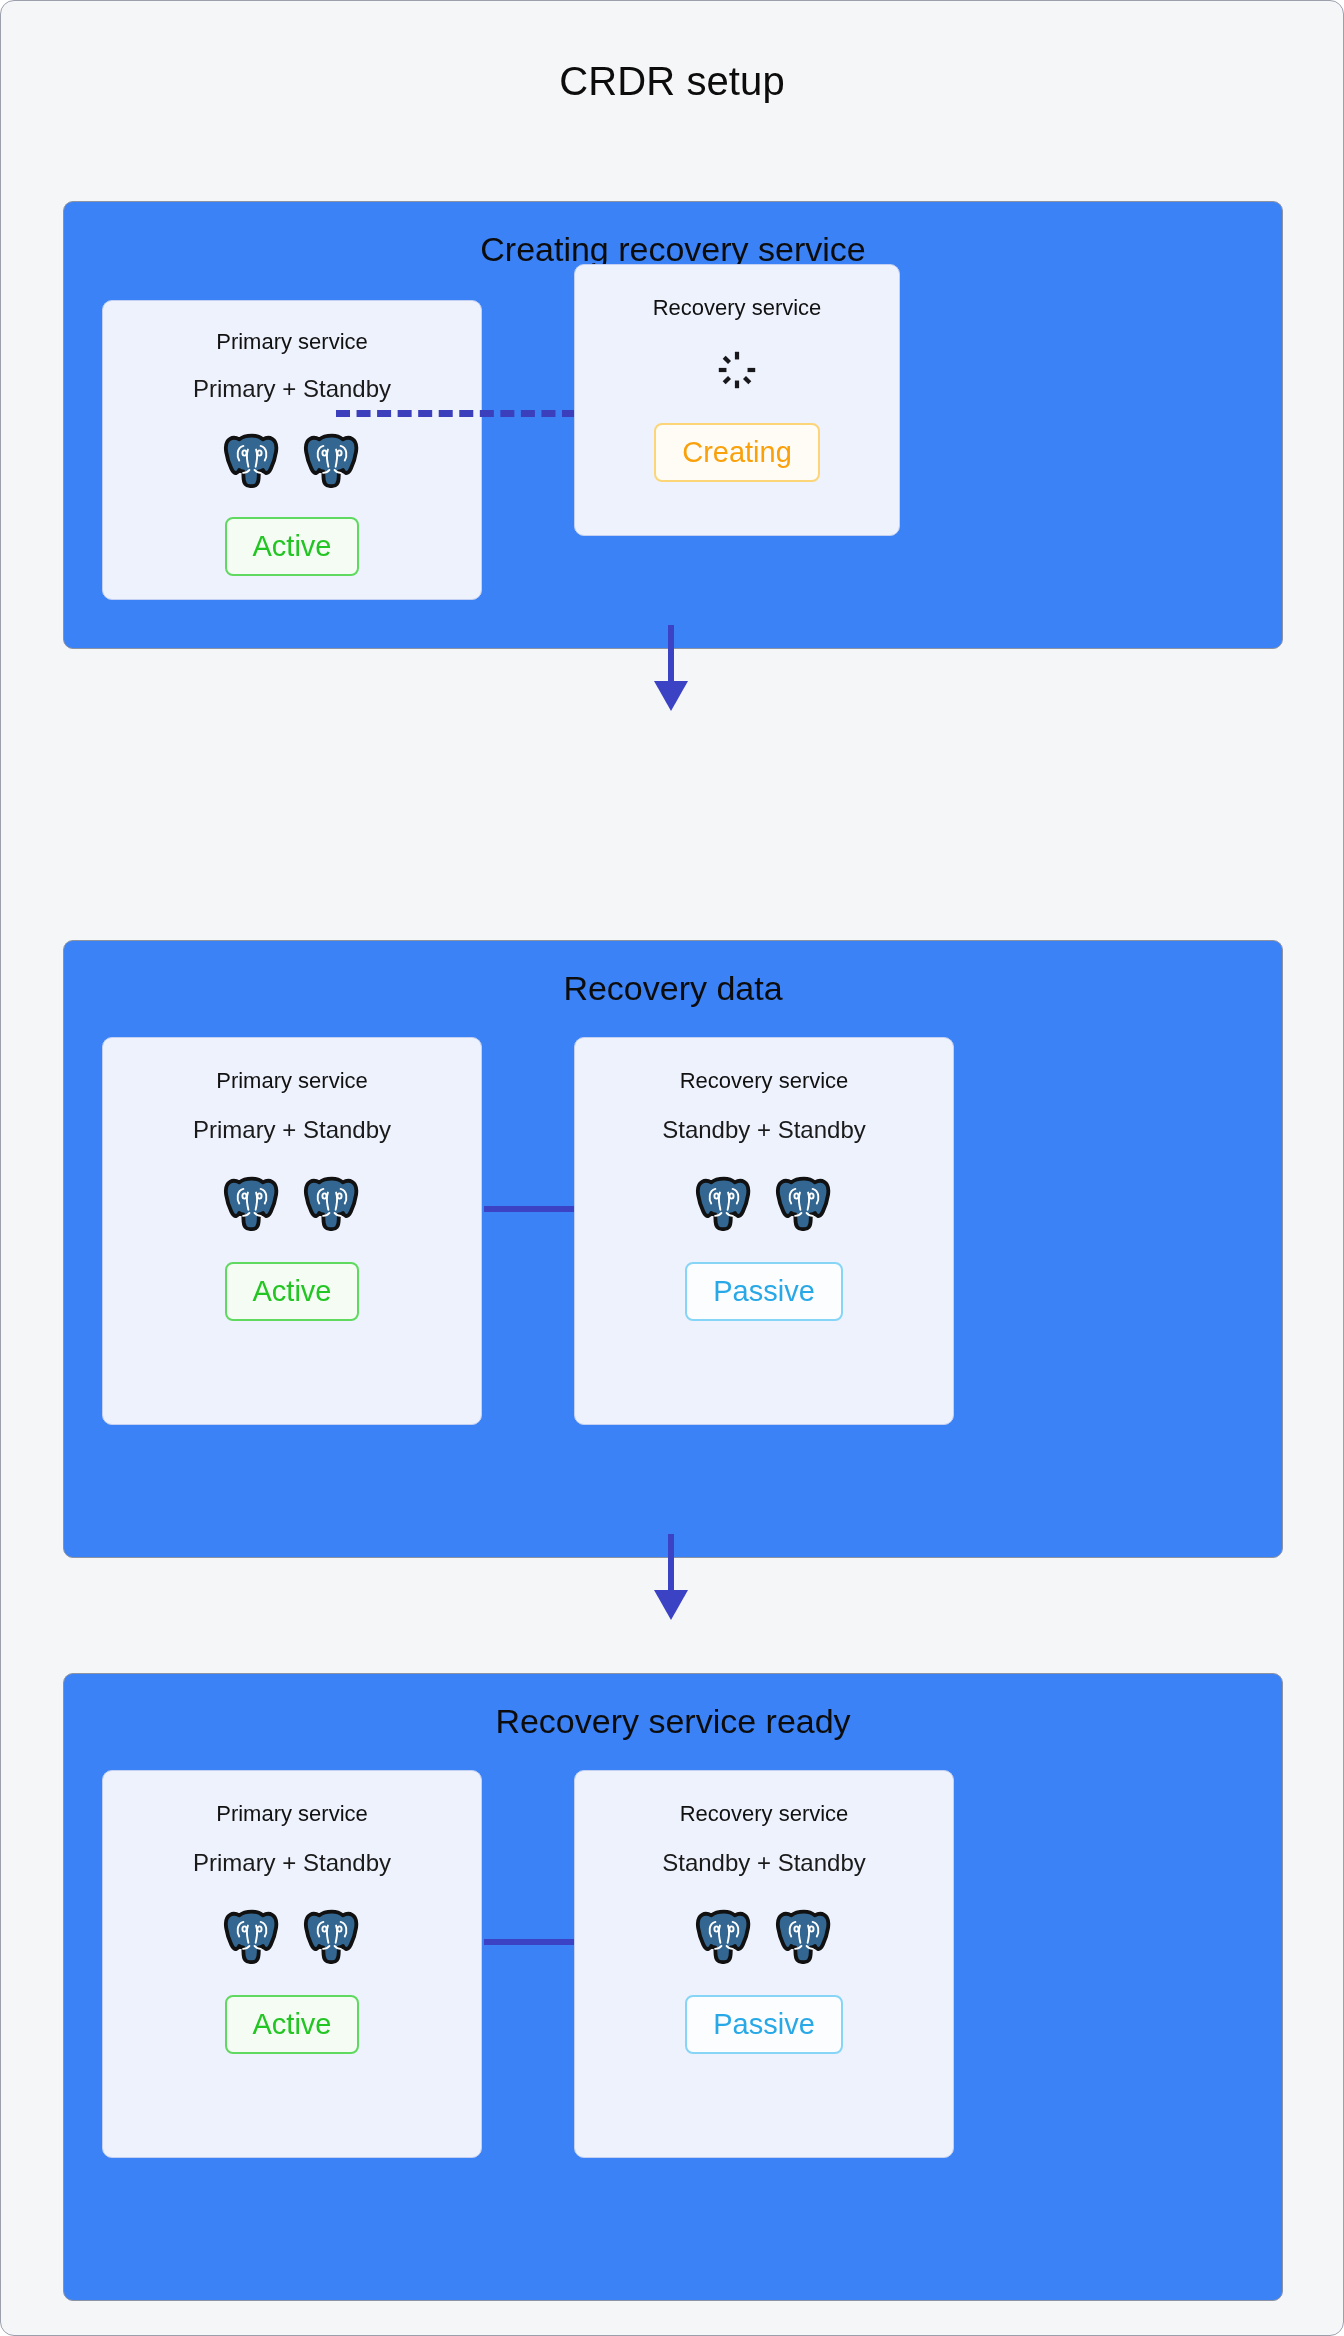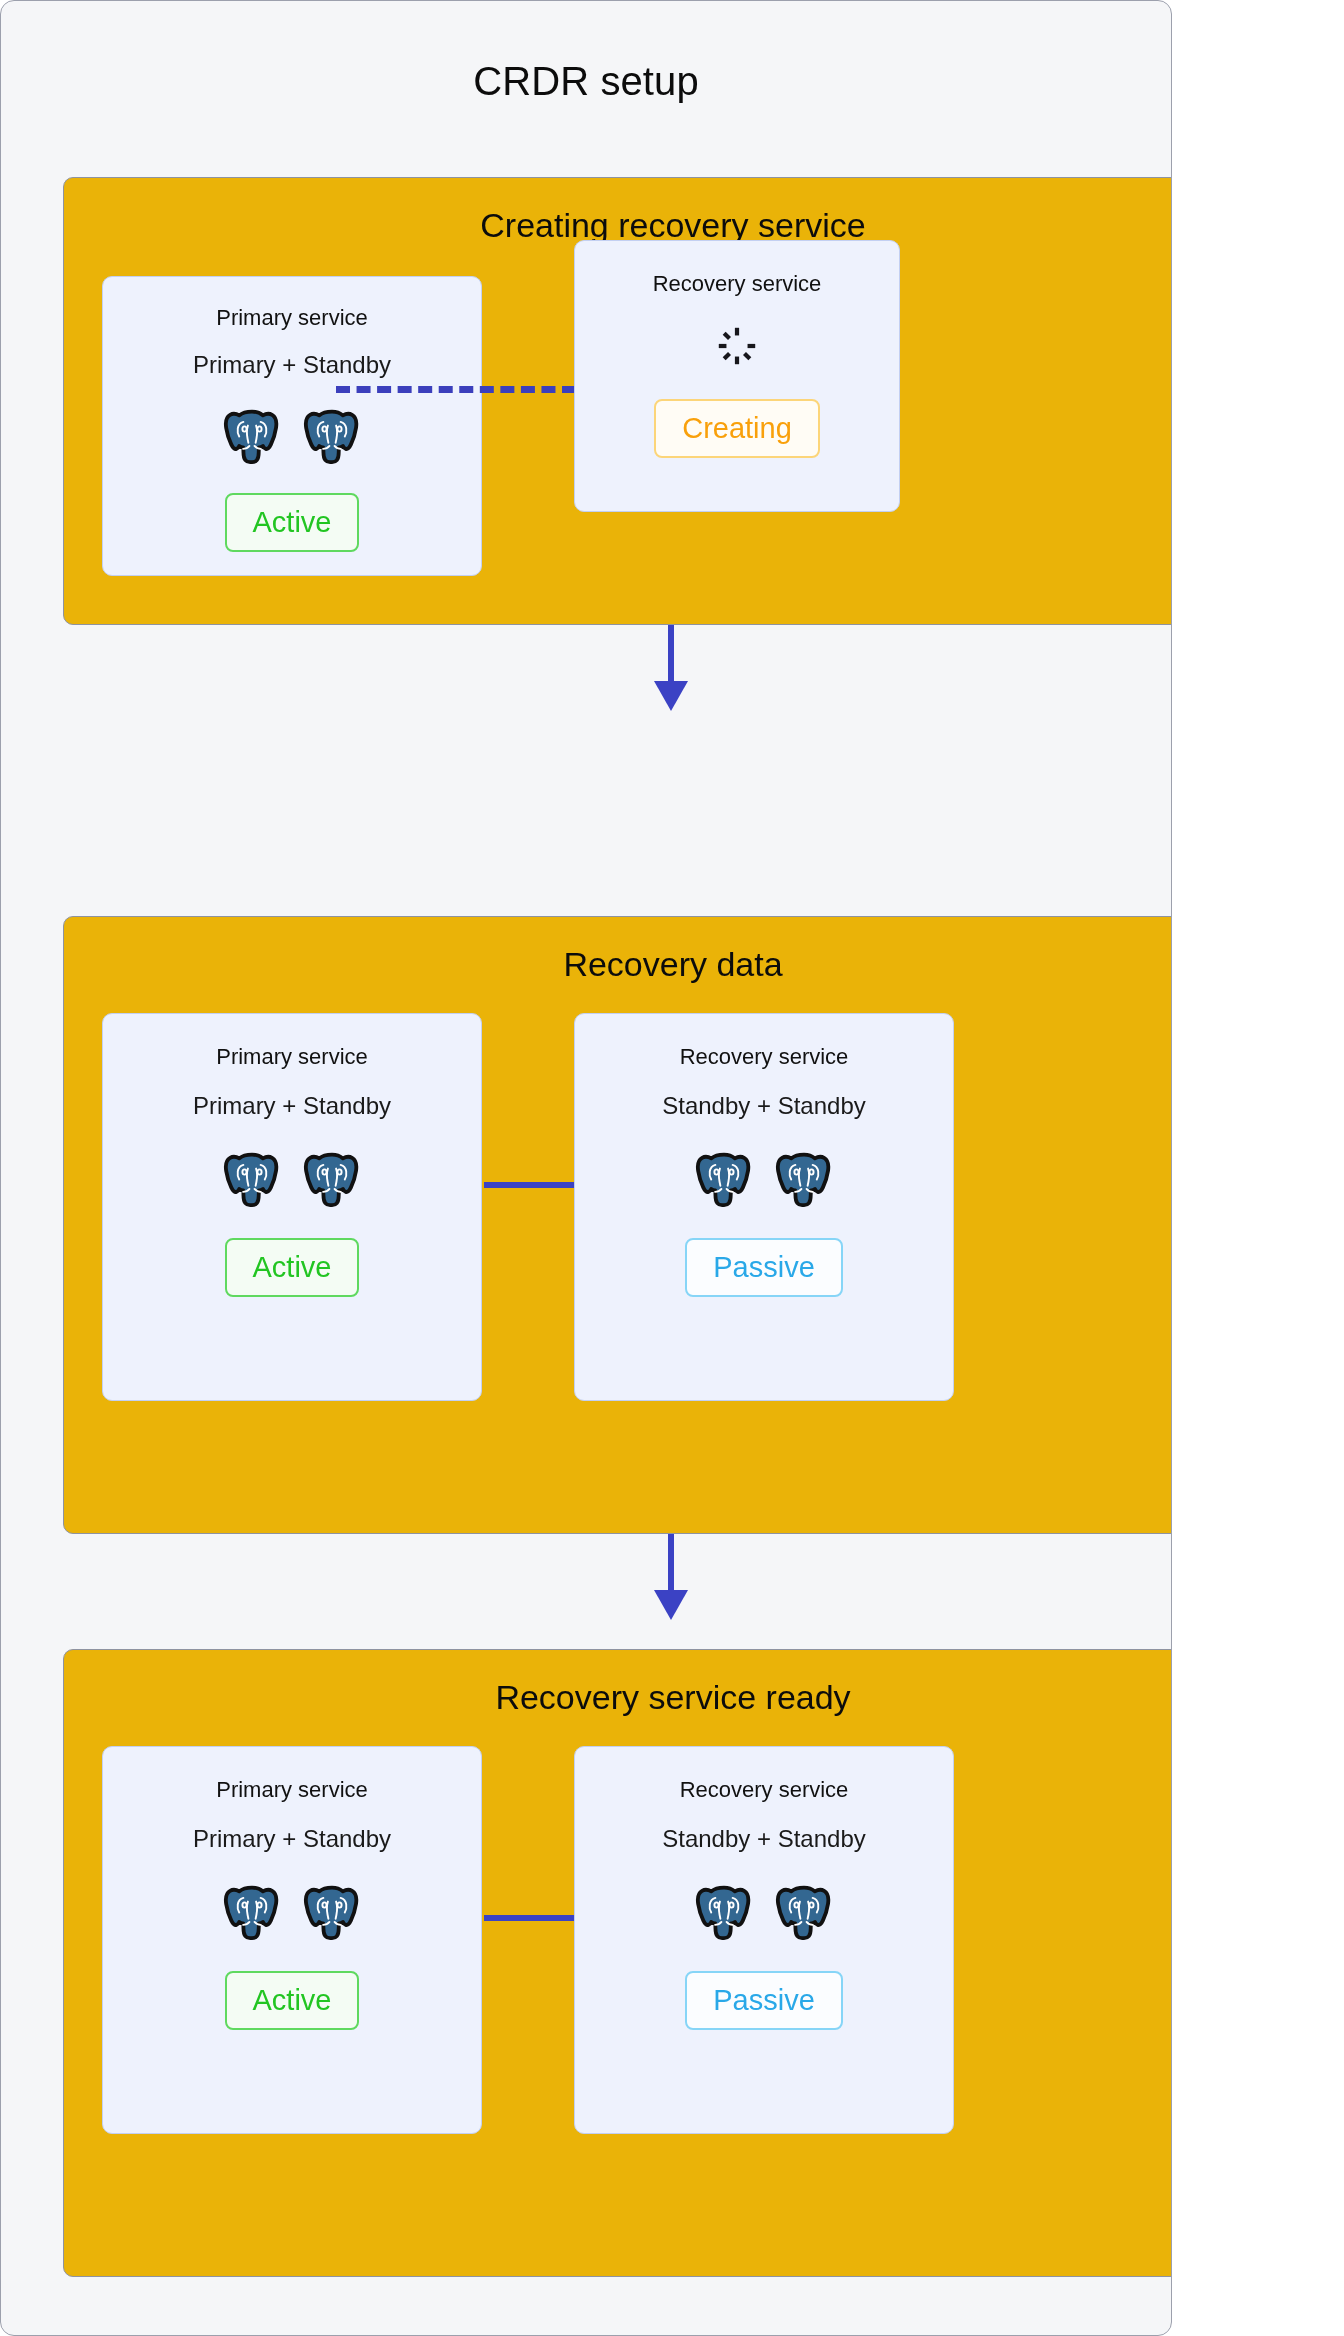--- a/index.html
+++ b/index.html
@@ -7,21 +7,21 @@
 
   html, body {
     width: 1344px;
     height: 2336px;
     background: #ffffff;
     font-family: "Liberation Sans", "DejaVu Sans", sans-serif;
   }
 
   #canvas {
     position: relative;
-    width: 1172px;
+    width: 1344px;
     height: 2336px;
     background: #f5f6f8;
     border: 1.5px solid #9ca0ad;
     border-radius: 14px;
     overflow: hidden;
   }
 
   
   .page-title {
     position: absolute;
@@ -33,23 +33,24 @@
     font-weight: 400;
     color: #0c0c0c;
     letter-spacing: 0.1px;
   }
 
   
   .panel {
     position: absolute;
     left: 62px;
     width: 1220px;
-    background: #eab308;
+    background: #3b82f6;
     border: 1.6px solid #8e93a1;
     border-radius: 10px;
+    margin-top: 24px;
   }
   #panel-1 { top: 176px;  height: 448px; }
   #panel-2 { top: 915px;  height: 618px; }
   #panel-3 { top: 1648px; height: 628px; }
 
   .panel-title {
     position: absolute;
     top: 28px;
     left: 0;
     width: 100%;

